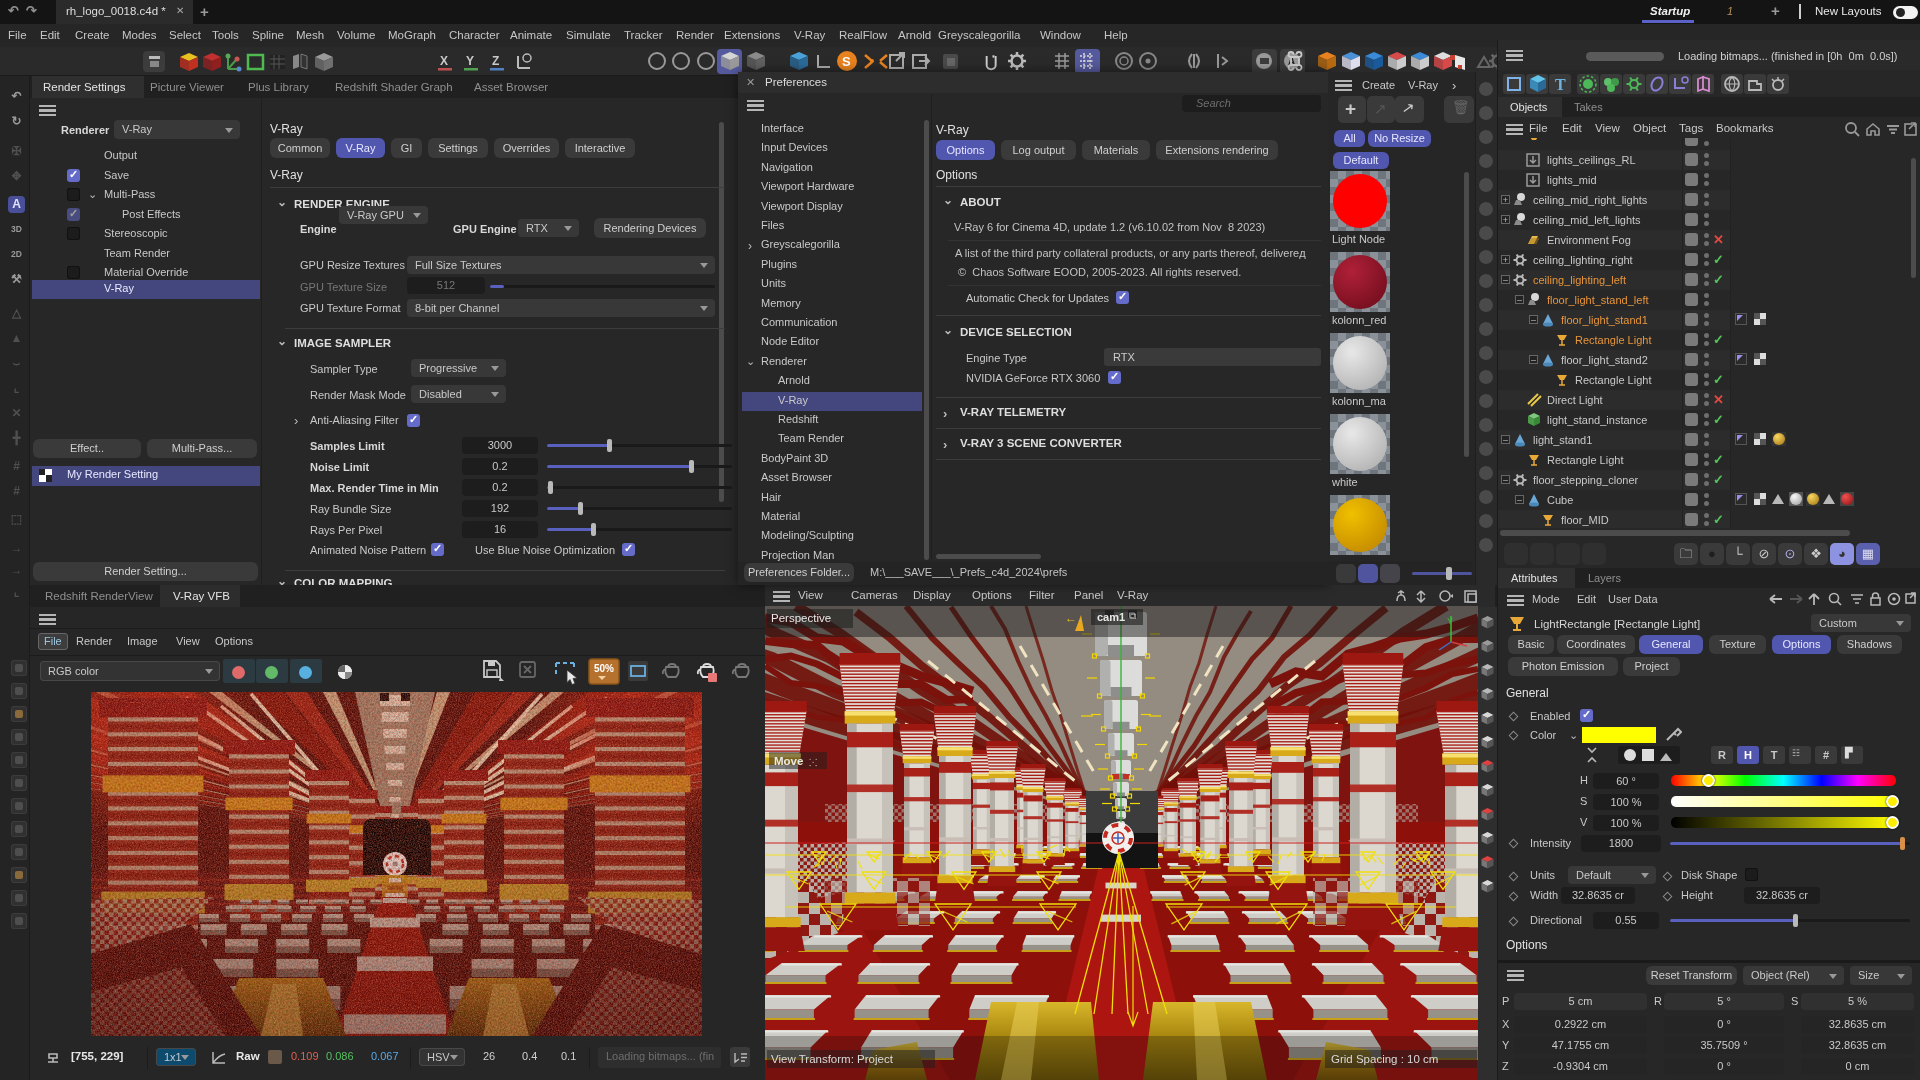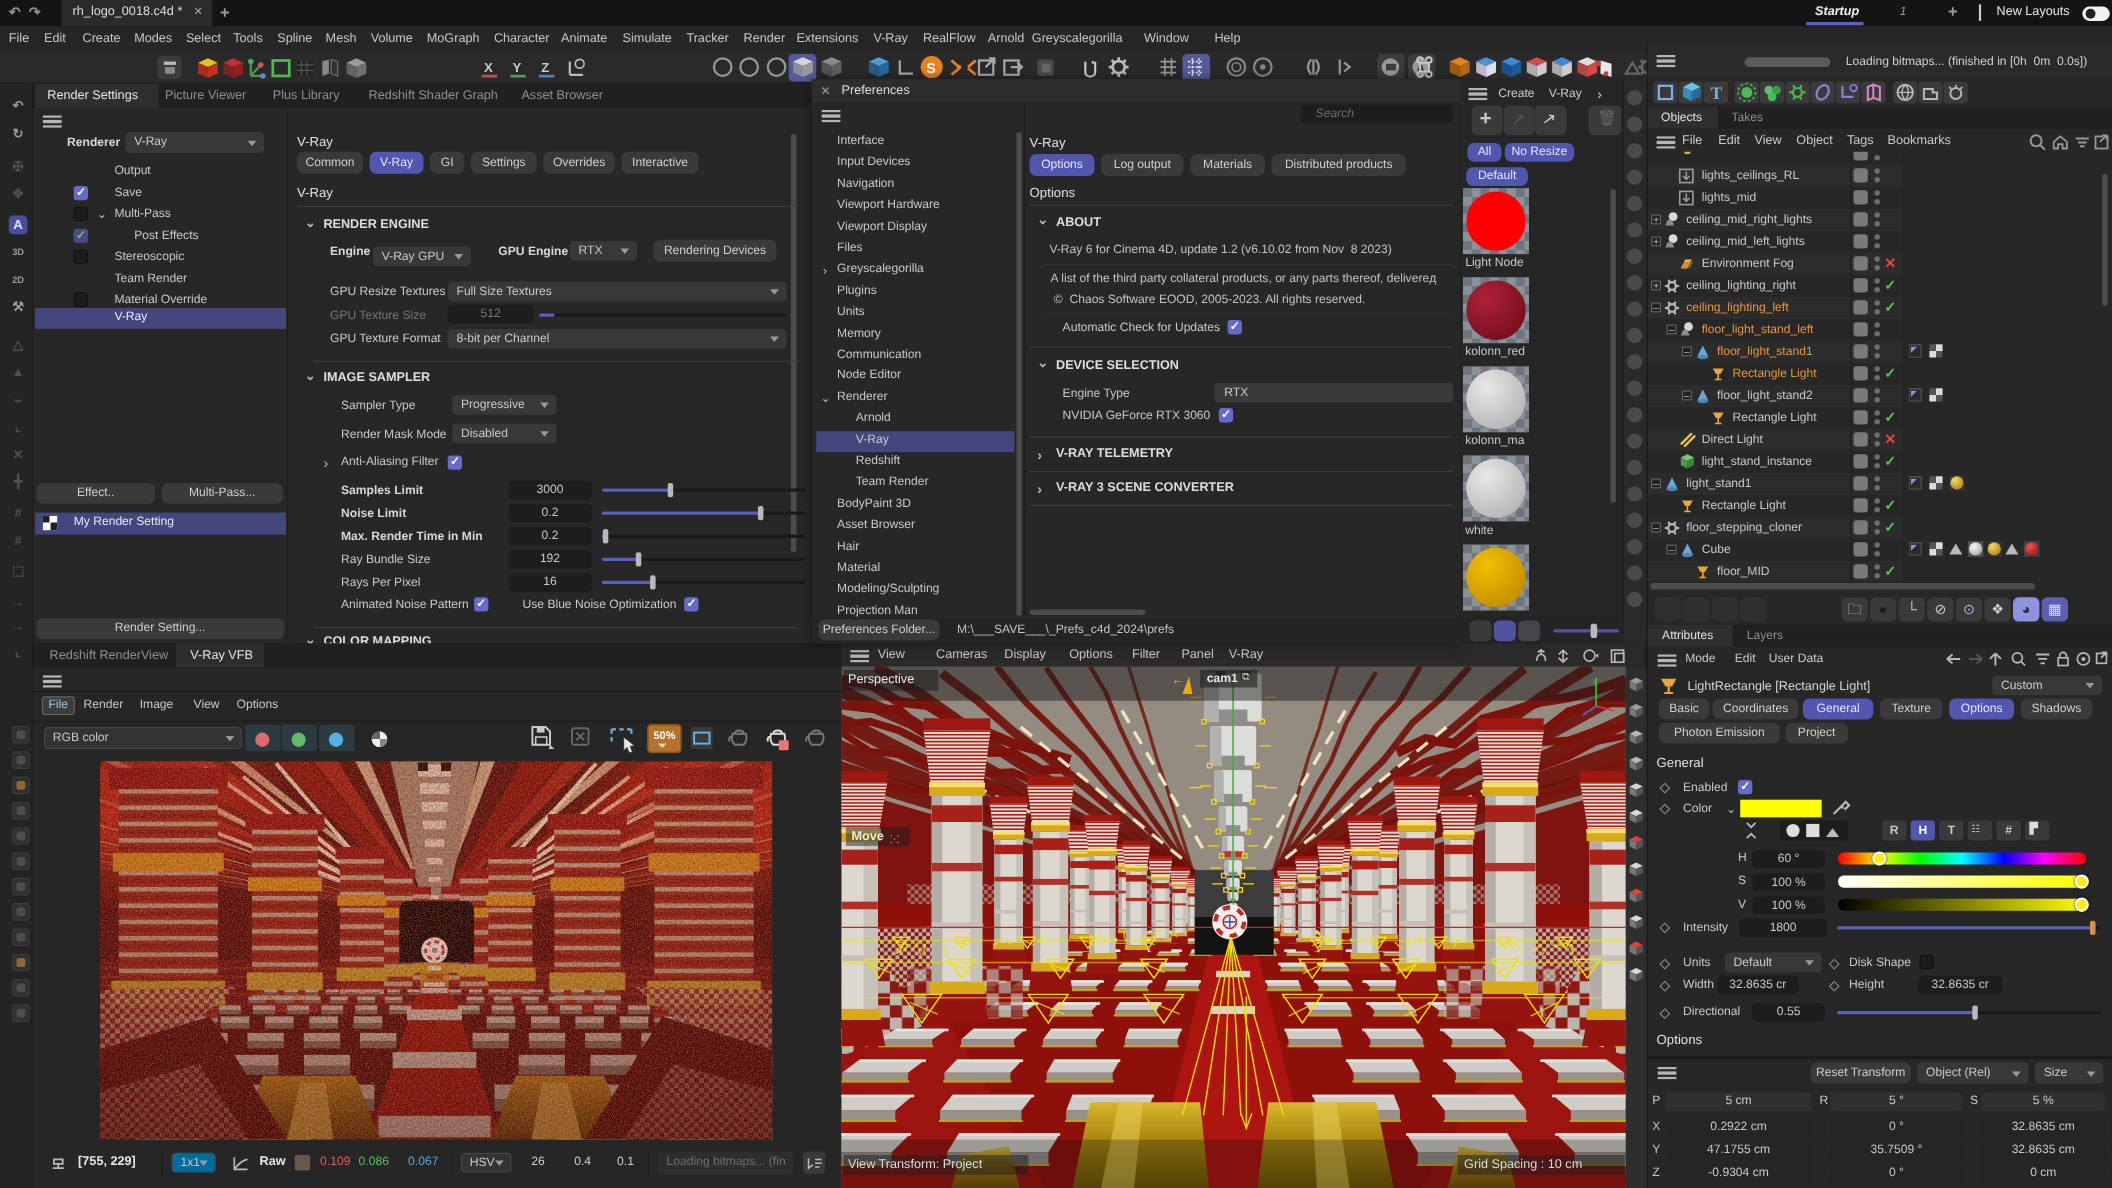--- a/index.html
+++ b/index.html
@@ -296,21 +296,21 @@
 <div class="btn" style="left:240px;top:62px;width:60px;height:20px;line-height:20px;">Common</div>
 <div class="btn sel" style="left:306px;top:62px;width:49px;height:20px;line-height:20px;">V-Ray</div>
 <div class="btn" style="left:361px;top:62px;width:31px;height:20px;line-height:20px;">GI</div>
 <div class="btn" style="left:398px;top:62px;width:60px;height:20px;line-height:20px;">Settings</div>
 <div class="btn" style="left:464px;top:62px;width:65px;height:20px;line-height:20px;">Overrides</div>
 <div class="btn" style="left:535px;top:62px;width:70px;height:20px;line-height:20px;">Interactive</div>
 <div class="lbl" style="left:240px;top:92px;color:#e0e0e0;font-size:12px;">V-Ray</div>
 <div class="sep" style="left:240px;top:111px;width:455px;"></div>
 <div class="hdr" style="left:264px;top:122px;">RENDER ENGINE</div>
 <div class="lbl" style="left:270px;top:147px;color:#d8d8d8;font-weight:bold;">Engine</div>
-<div class="drop" style="left:309px;top:148px;width:89px;height:18px;line-height:18px;">V-Ray GPU</div>
+<div class="drop" style="left:309px;top:130px;width:89px;height:18px;line-height:18px;">V-Ray GPU</div>
 <div class="lbl" style="left:423px;top:147px;color:#d8d8d8;font-weight:bold;">GPU Engine</div>
 <div class="drop" style="left:488px;top:143px;width:61px;height:18px;line-height:18px;">RTX</div>
 <div class="btn" style="left:564px;top:142px;width:112px;height:20px;line-height:20px;">Rendering Devices</div>
 <div class="lbl" style="left:270px;top:183px;">GPU Resize Textures</div>
 <div class="drop" style="left:377px;top:180px;width:308px;height:18px;line-height:18px;">Full Size Textures</div>
 <div class="lbl" style="left:270px;top:205px;color:#777;">GPU Texture Size</div>
 <div class="field" style="left:377px;top:201px;width:78px;height:17px;line-height:17px;color:#777;">512</div>
 <div class="slider" style="left:460px;top:209px;width:225px;">
       <div class="fill" style="width:14px;"></div>
     </div>
@@ -983,21 +983,21 @@
       <rect width="611" height="344" fill="url(#vig)"></rect>
       <rect width="611" height="344" filter="url(#nz)" opacity="0.55"></rect>
       <rect width="611" height="344" filter="url(#nz2)" opacity="0.38"></rect>
       <rect width="611" height="344" filter="url(#nz3)" opacity="0.45"></rect>
     </svg>
 <svg class="abs" style="left:14px;top:464px;" width="18" height="16">
       <path d="M4 13 h10 M9 13 v-4 M5 9 h8 v-4 h-8 z" stroke="#b9b9b9" stroke-width="1.6" fill="none"></path>
     </svg>
 <div class="lbl" style="left:41px;top:465px;color:#e8e8e8;font-weight:bold;font-size:11.5px;">[755, 229]</div>
 <div class="abs" style="left:117px;top:462px;width:1px;height:22px;background:#1c1c1c;"></div>
-<div class="drop" style="left:126px;top:463px;width:40px;height:18px;line-height:18px;background:#0369a1;box-shadow:inset 0 0 0 1px #484848;">1x1</div>
+<div class="drop" style="left:126px;top:463px;width:40px;height:18px;line-height:18px;background:#0c4a6e;box-shadow:inset 0 0 0 1px #484848;">1x1</div>
 <svg class="abs" style="left:180px;top:465px;" width="18" height="16">
       <path d="M3 2 v11 h12 M3 13 q6 -8 12 -9" stroke="#b9b9b9" stroke-width="1.5" fill="none"></path>
     </svg>
 <div class="lbl" style="left:206px;top:465px;color:#e8e8e8;font-weight:bold;font-size:11.5px;">Raw</div>
 <div class="abs" style="left:238px;top:465px;width:14px;height:14px;background:#6a5848;border-radius:2px;"></div>
 <div class="lbl" style="left:261px;top:465px;color:#e06050;">0.109</div>
 <div class="lbl" style="left:296px;top:465px;color:#55c060;">0.086</div>
 <div class="lbl" style="left:341px;top:465px;color:#58a8e8;">0.067</div>
 <div class="abs" style="left:380px;top:462px;width:1px;height:22px;background:#1c1c1c;"></div>
 <div class="drop" style="left:389px;top:463px;width:46px;height:18px;line-height:18px;background:#333;box-shadow:inset 0 0 0 1px #484848;">HSV</div>
@@ -2330,21 +2330,21 @@
 <div class="lbl" style="left:23px;top:418.59999999999985px;color:#c9c9c9;">Hair</div>
 <div class="lbl" style="left:23px;top:437.99999999999983px;color:#c9c9c9;">Material</div>
 <div class="lbl" style="left:23px;top:457.3999999999998px;color:#c9c9c9;">Modeling/Sculpting</div>
 <div class="lbl" style="left:23px;top:476.7999999999998px;color:#c9c9c9;">Projection Man</div>
 <div class="abs" style="left:186px;top:48px;width:5px;height:440px;background:#4c4c4c;border-radius:3px;"></div>
 <div class="abs" style="left:193px;top:22px;width:1px;height:465px;background:#1e1e1e;"></div>
 <div class="lbl" style="left:198px;top:51px;color:#e0e0e0;font-size:12px;">V-Ray</div>
 <div class="btn sel" style="left:198px;top:68px;width:59px;height:20px;line-height:20px;">Options</div>
 <div class="btn" style="left:263px;top:68px;width:75px;height:20px;line-height:20px;">Log output</div>
 <div class="btn" style="left:344px;top:68px;width:68px;height:20px;line-height:20px;">Materials</div>
-<div class="btn" style="left:418px;top:68px;width:122px;height:20px;line-height:20px;">Distributed products</div>
+<div class="btn" style="left:418px;top:68px;width:122px;height:20px;line-height:20px;">Extensions rendering</div>
 <div class="lbl" style="left:198px;top:96px;color:#e0e0e0;font-size:12px;">Options</div>
 <div class="sep" style="left:198px;top:114px;width:385px;"></div>
 <div class="hdr" style="left:222px;top:124px;">ABOUT</div>
 <div class="lbl" style="left:216px;top:149px;color:#c3c3c3;">V-Ray 6 for Cinema 4D, update 1.2 (v6.10.02 from Nov&nbsp; 8 2023)</div>
 <div class="sep" style="left:210px;top:168px;width:373px;background:#333;"></div>
 <div class="lbl" style="left:217px;top:175px;color:#c3c3c3;">A list of the third party collateral products, or any parts thereof, delivereд</div>
 <div class="lbl" style="left:220px;top:194px;color:#c3c3c3;">©&nbsp; Chaos Software EOOD, 2005-2023. All rights reserved.</div>
 <div class="sep" style="left:210px;top:213px;width:373px;background:#333;"></div>
 <div class="lbl" style="left:228px;top:220px;">Automatic Check for Updates</div>
 <div class="ck" style="left:378px;top:219px;"></div>

